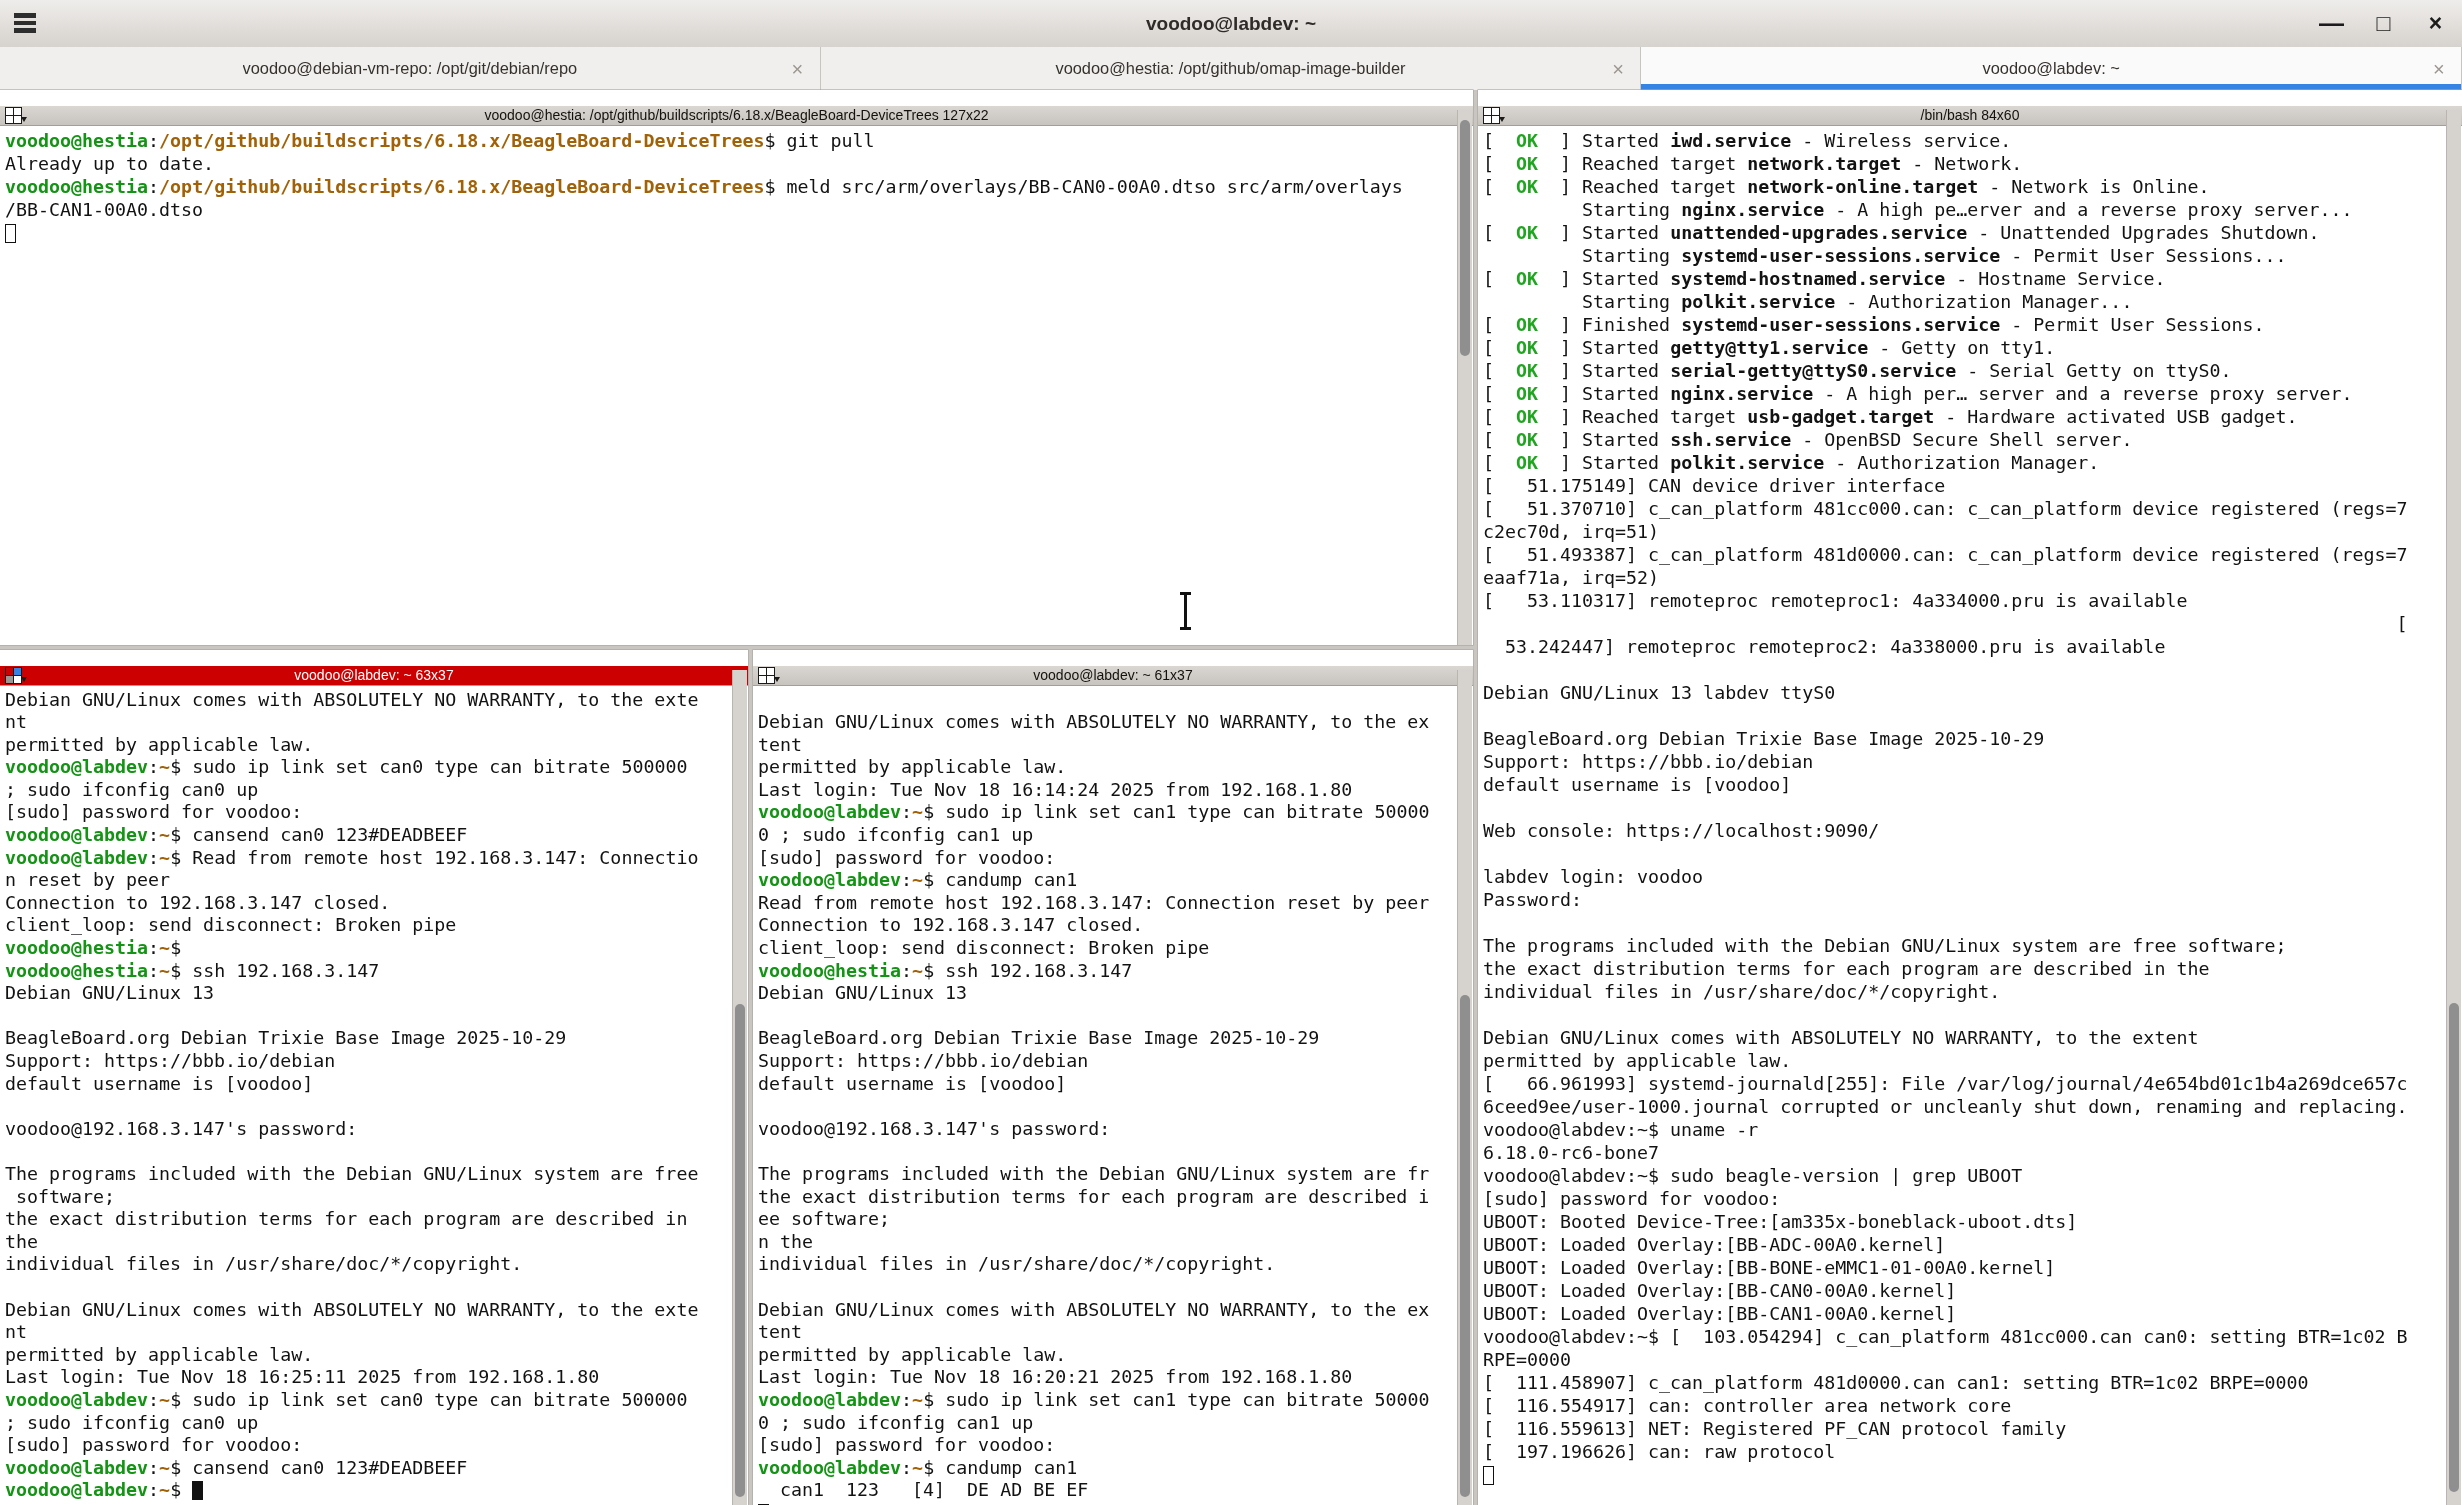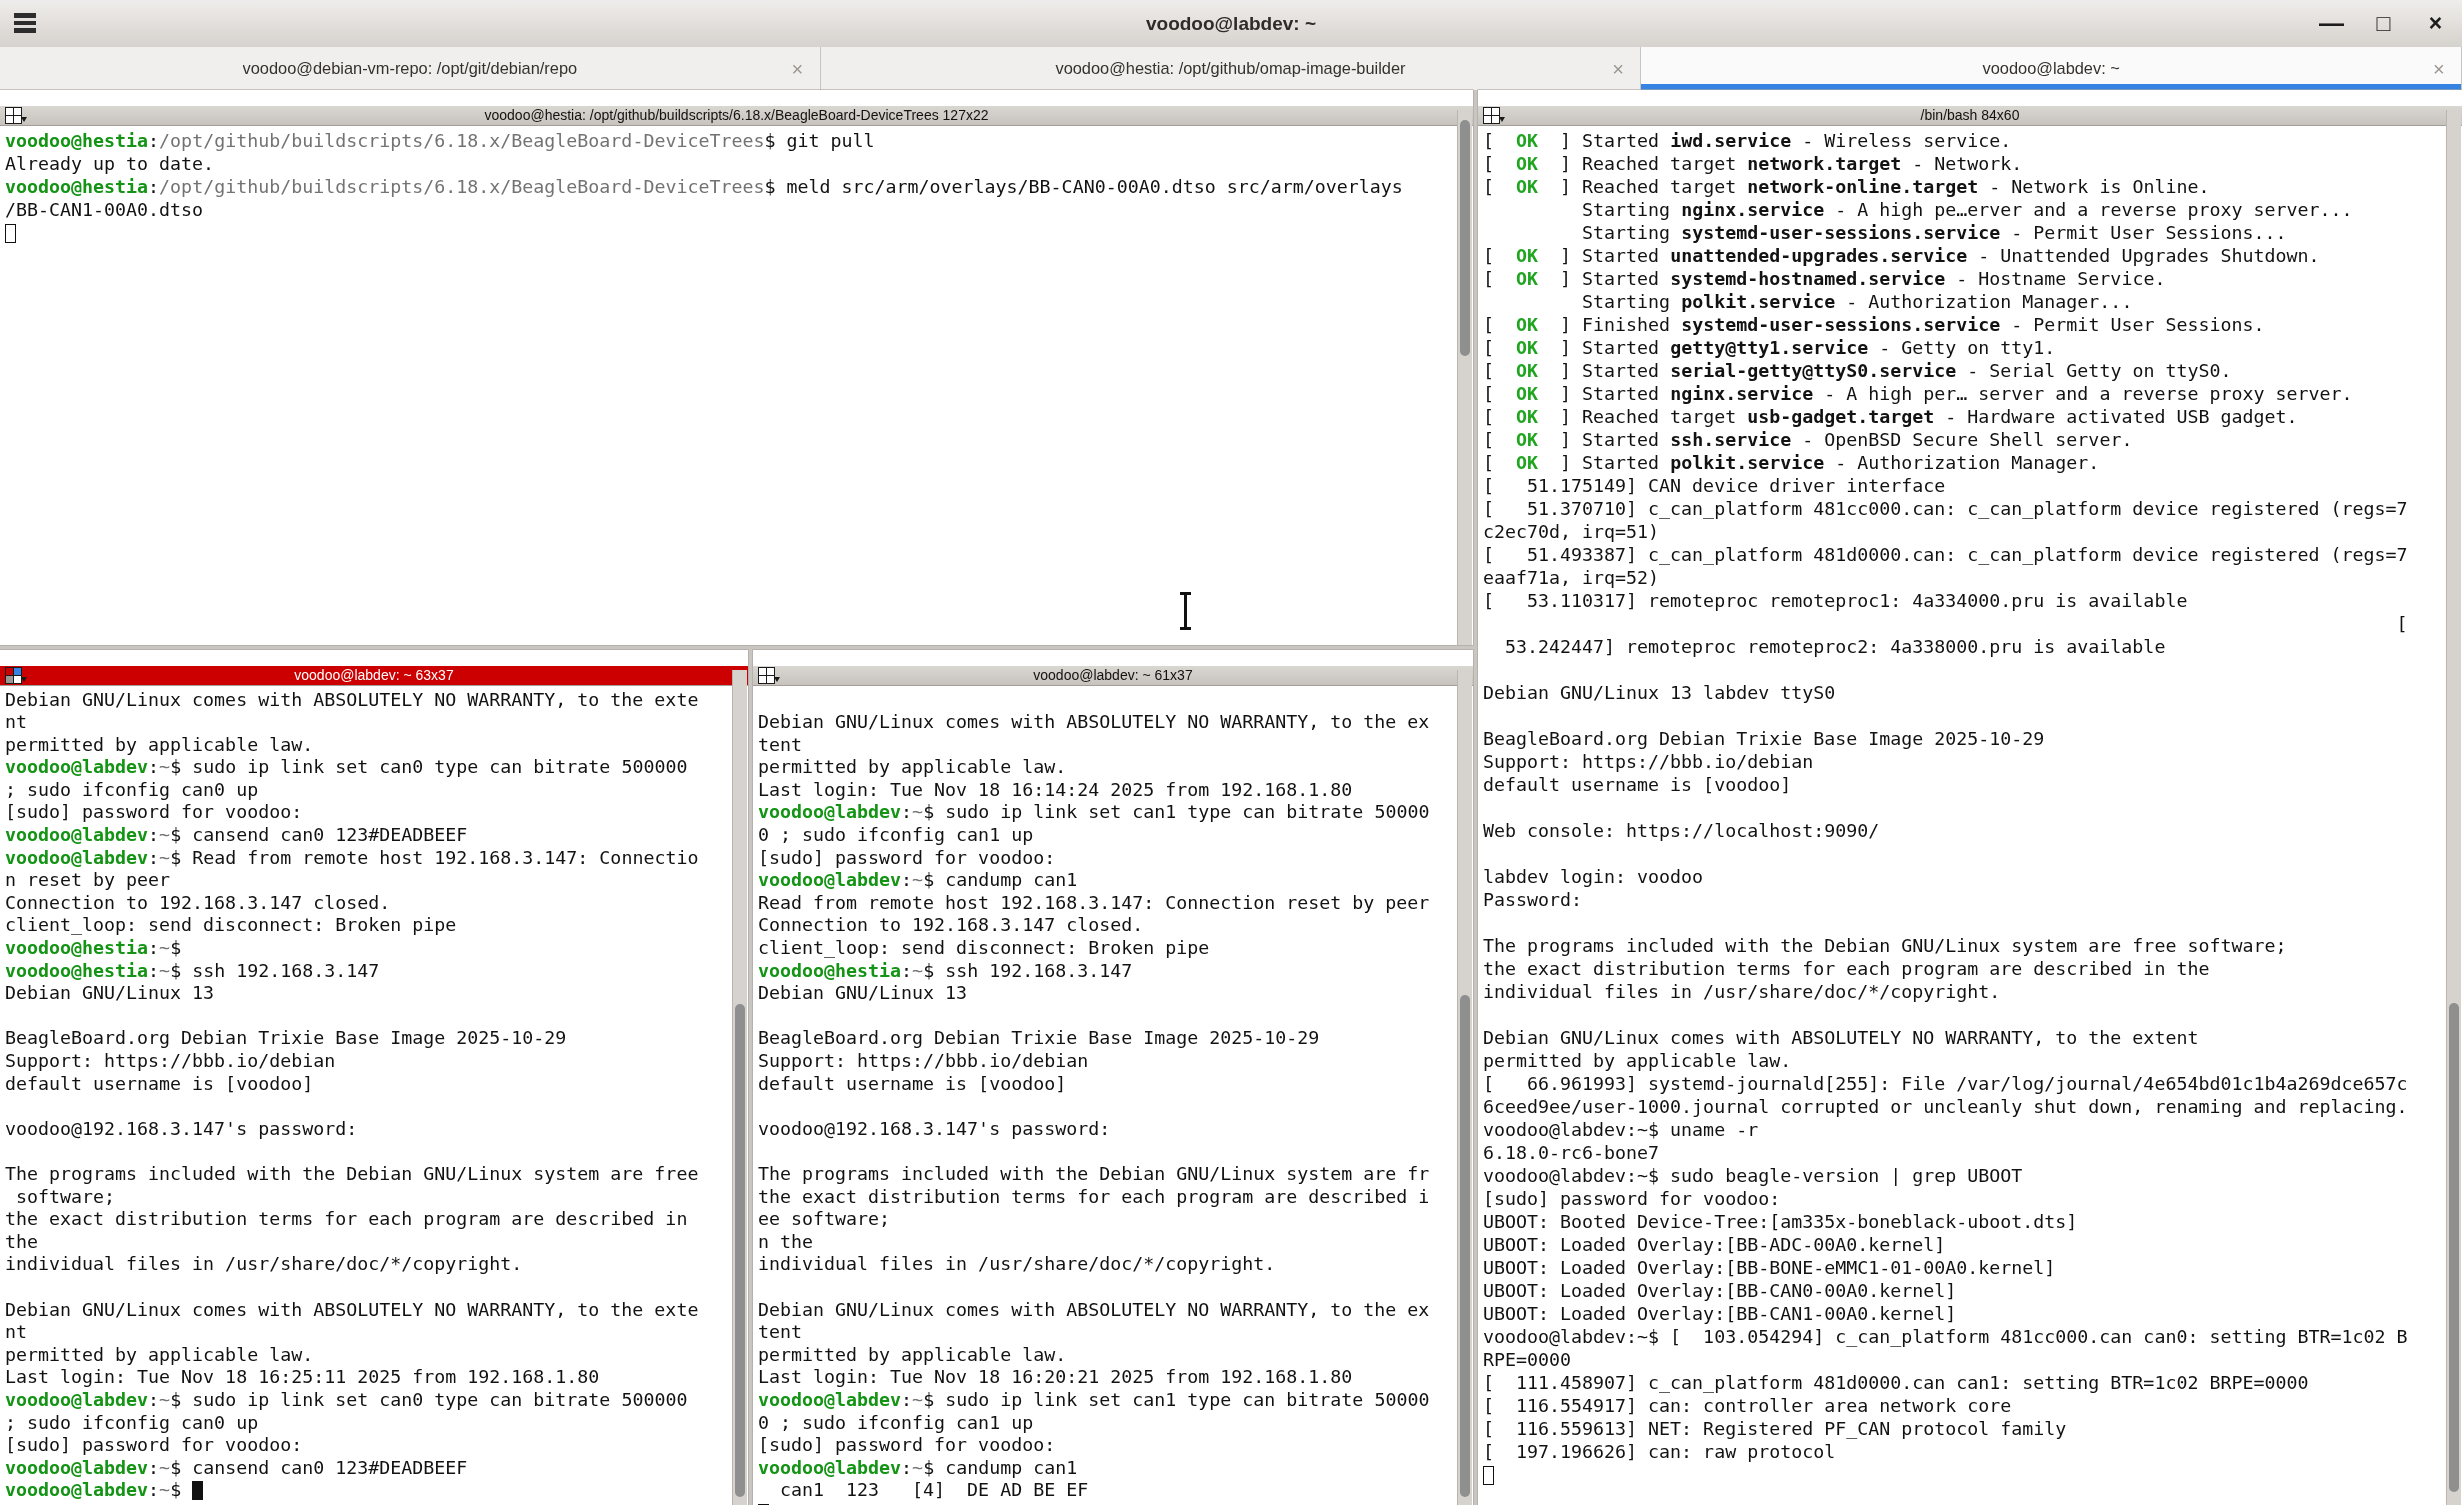--- a/index.html
+++ b/index.html
@@ -41,21 +41,21 @@
   .grid-icon.colored .s3{background:#9a9996;} .grid-icon.colored .s4{background:#ffffff;}
   .grid-icon .arrow{position:absolute;left:16.4px;top:10px;width:0;height:0;
     border-left:3.8px solid transparent;border-right:3.8px solid transparent;border-top:5px solid #1a1a1a;}
   .term{flex:1;position:relative;overflow:hidden;background:#ffffff;
     font-family:"DejaVu Sans Mono", monospace;font-size:18.3px;color:#121212;
     padding:2.5px 19px 0 5px;cursor:text;}
   .term .trow{white-space:pre;}
   .lh-top .trow{line-height:23px;height:23px;}
   .lh-bot .trow{line-height:22.6px;height:22.6px;}
   .seg-g{color:#149414;font-weight:bold;}
-  .seg-b{color:#737373;font-weight:normal;}
+  .seg-b{color:#a16207;font-weight:bold;}
   .seg-k{color:#1fa51f;font-weight:bold;}
   .seg-s{font-weight:bold;}
   .cursor{display:inline-block;width:10.7px;height:19px;vertical-align:text-bottom;}
   .cursor.solid{background:#111111;}
   .cursor.hollow{border:1.9px solid #111111;width:8.8px;height:16.4px;}
   
   .sbar{position:absolute;right:1.3px;top:0;bottom:0;width:14px;background:#d6d2cd;
     border-left:0.6px solid #bab5af;cursor:pointer;}
   .sthumb{position:absolute;left:1.9px;width:10px;background:#8f8f8f;border-radius:5.7px;}
   
@@ -131,22 +131,22 @@
           <span class="sq s4"></span>
         <span class="arrow"></span>
       </span>
       <span>/bin/bash 84x60</span>
     </div>
     <div class="term lh-top">
         <div class="trow"><span class="seg-t">[  </span><span class="seg-k">OK</span><span class="seg-t">  ] Started </span><span class="seg-s">iwd.service</span><span class="seg-t"> - Wireless service.</span></div>
         <div class="trow"><span class="seg-t">[  </span><span class="seg-k">OK</span><span class="seg-t">  ] Reached target </span><span class="seg-s">network.target</span><span class="seg-t"> - Network.</span></div>
         <div class="trow"><span class="seg-t">[  </span><span class="seg-k">OK</span><span class="seg-t">  ] Reached target </span><span class="seg-s">network-online.target</span><span class="seg-t"> - Network is Online.</span></div>
         <div class="trow"><span class="seg-t">         Starting </span><span class="seg-s">nginx.service</span><span class="seg-t"> - A high pe…erver and a reverse proxy server...</span></div>
+        <div class="trow"><span class="seg-t">[  </span><span class="seg-k">OK</span><span class="seg-t">  ] Started </span><span class="seg-s">unattended-upgrades.service</span><span class="seg-t"> - Unattended Upgrades Shutdown.</span></div>
         <div class="trow"><span class="seg-t">         Starting </span><span class="seg-s">systemd-user-sessions.service</span><span class="seg-t"> - Permit User Sessions...</span></div>
-        <div class="trow"><span class="seg-t">[  </span><span class="seg-k">OK</span><span class="seg-t">  ] Started </span><span class="seg-s">unattended-upgrades.service</span><span class="seg-t"> - Unattended Upgrades Shutdown.</span></div>
         <div class="trow"><span class="seg-t">[  </span><span class="seg-k">OK</span><span class="seg-t">  ] Started </span><span class="seg-s">systemd-hostnamed.service</span><span class="seg-t"> - Hostname Service.</span></div>
         <div class="trow"><span class="seg-t">         Starting </span><span class="seg-s">polkit.service</span><span class="seg-t"> - Authorization Manager...</span></div>
         <div class="trow"><span class="seg-t">[  </span><span class="seg-k">OK</span><span class="seg-t">  ] Finished </span><span class="seg-s">systemd-user-sessions.service</span><span class="seg-t"> - Permit User Sessions.</span></div>
         <div class="trow"><span class="seg-t">[  </span><span class="seg-k">OK</span><span class="seg-t">  ] Started </span><span class="seg-s">getty@tty1.service</span><span class="seg-t"> - Getty on tty1.</span></div>
         <div class="trow"><span class="seg-t">[  </span><span class="seg-k">OK</span><span class="seg-t">  ] Started </span><span class="seg-s">serial-getty@ttyS0.service</span><span class="seg-t"> - Serial Getty on ttyS0.</span></div>
         <div class="trow"><span class="seg-t">[  </span><span class="seg-k">OK</span><span class="seg-t">  ] Started </span><span class="seg-s">nginx.service</span><span class="seg-t"> - A high per… server and a reverse proxy server.</span></div>
         <div class="trow"><span class="seg-t">[  </span><span class="seg-k">OK</span><span class="seg-t">  ] Reached target </span><span class="seg-s">usb-gadget.target</span><span class="seg-t"> - Hardware activated USB gadget.</span></div>
         <div class="trow"><span class="seg-t">[  </span><span class="seg-k">OK</span><span class="seg-t">  ] Started </span><span class="seg-s">ssh.service</span><span class="seg-t"> - OpenBSD Secure Shell server.</span></div>
         <div class="trow"><span class="seg-t">[  </span><span class="seg-k">OK</span><span class="seg-t">  ] Started </span><span class="seg-s">polkit.service</span><span class="seg-t"> - Authorization Manager.</span></div>
         <div class="trow"><span class="seg-t">[   51.175149] CAN device driver interface</span></div>

